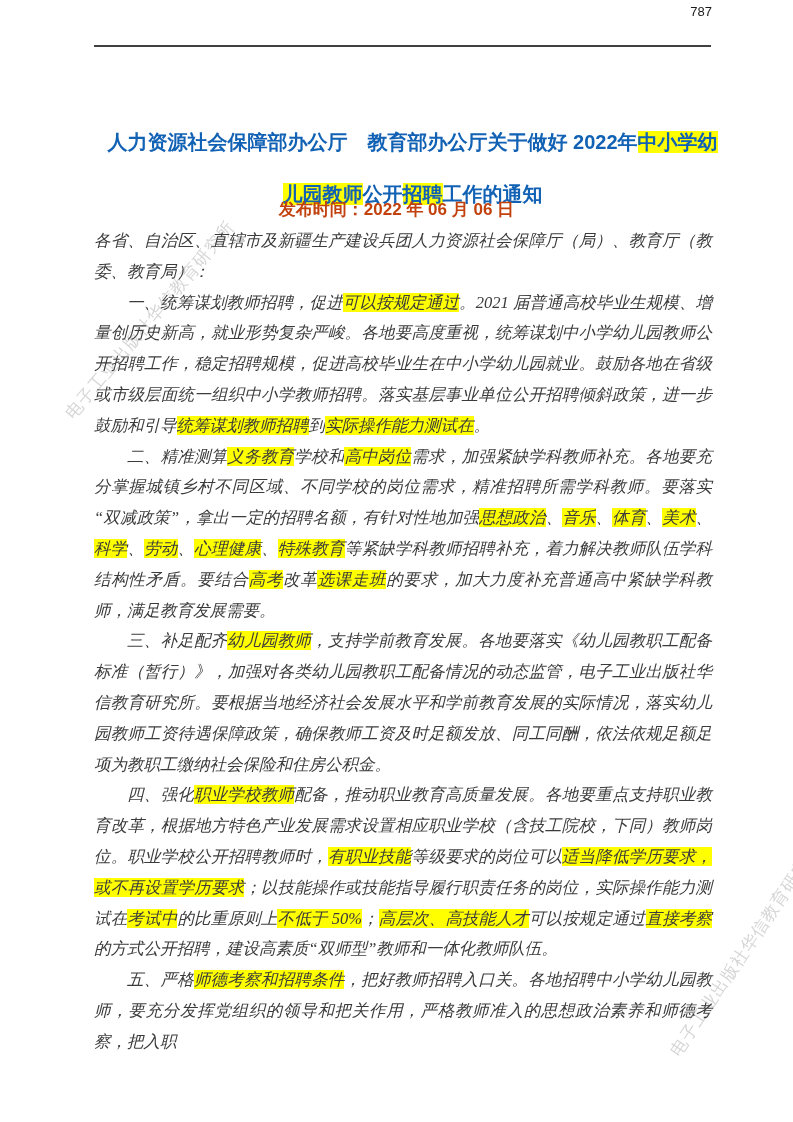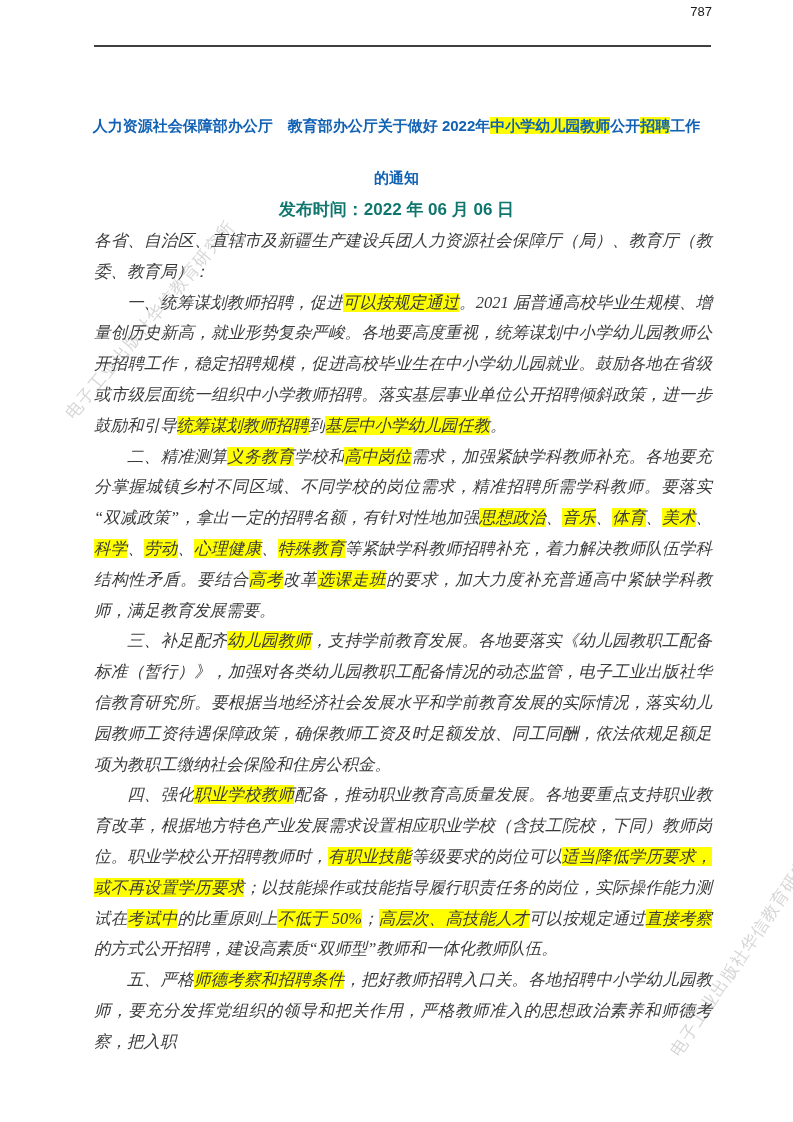--- a/index.html
+++ b/index.html
@@ -30,33 +30,33 @@
     font-family:"Liberation Sans", sans-serif;
     font-size:17px;
     color:rgba(150,150,150,0.40);
     white-space:nowrap;
     pointer-events:none;
     letter-spacing:1px;
   }
   .wm1{left:150px;top:320px;transform:translate(-50%,-50%) rotate(-50deg);}
   .wm2{left:745px;top:950px;transform:translate(-50%,-50%) rotate(-56deg);}
   .doc-title{
-    position:absolute;top:100px;left:88px;width:617px;margin:0;
+    position:absolute;top:100px;left:88px;width:617px;margin:16px;
     text-align:center;
     font-family:"Liberation Sans", sans-serif;
     font-weight:bold;
-    font-size:15px;line-height:52px;
+    font-size:20px;line-height:52px;
     color:var(--title-blue);
   }
   .publish-date{
     position:absolute;top:198px;left:88px;width:617px;
     text-align:center;
     font-family:"Liberation Sans", sans-serif;
     font-weight:bold;
-    font-size:17px;color:#0f766e;
+    font-size:17px;color:#c2410c;
   }
   .doc-body{
     position:absolute;top:226px;left:94px;width:618px;
     font-size:16.5px;line-height:30.8px;
     color:var(--body-text);
     text-align:justify;
     text-justify:inter-ideograph;
   }
   .para{margin:0;padding:0;font-style:italic;}
   .para.indent{text-indent:2em;}
@@ -67,19 +67,19 @@
 
 <div class="page">
   <div class="page-number">787</div>
   <div class="top-rule"></div>
   <div class="watermark wm1">电子工业出版社华信教育研究所</div>
   <div class="watermark wm2">电子工业出版社华信教育研究所</div>
   <h1 class="doc-title"><span>人力资源社会保障部办公厅　教育部办公厅关于做好 2022年</span><span class="hl">中小学幼儿园教师</span><span>公开</span><span class="hl">招聘</span><span>工作的通知</span></h1>
   <div class="publish-date">发布时间：2022 年 06 月 06 日</div>
   <div class="doc-body">
       <p class="para"><span>各省、自治区、直辖市及新疆生产建设兵团人力资源社会保障厅（局）、教育厅（教委、教育局）：</span></p>
-      <p class="para indent"><span>一、统筹谋划教师招聘，促进</span><span class="hl">可以按规定通过</span><span>。2021 届普通高校毕业生规模、增量创历史新高，就业形势复杂严峻。各地要高度重视，统筹谋划中小学幼儿园教师公开招聘工作，稳定招聘规模，促进高校毕业生在中小学幼儿园就业。鼓励各地在省级或市级层面统一组织中小学教师招聘。落实基层事业单位公开招聘倾斜政策，进一步鼓励和引导</span><span class="hl">统筹谋划教师招聘</span><span>到</span><span class="hl">基层中小学幼儿园任教</span><span>。</span></p>
+      <p class="para indent"><span>一、统筹谋划教师招聘，促进</span><span class="hl">可以按规定通过</span><span>。2021 届普通高校毕业生规模、增量创历史新高，就业形势复杂严峻。各地要高度重视，统筹谋划中小学幼儿园教师公开招聘工作，稳定招聘规模，促进高校毕业生在中小学幼儿园就业。鼓励各地在省级或市级层面统一组织中小学教师招聘。落实基层事业单位公开招聘倾斜政策，进一步鼓励和引导</span><span class="hl">统筹谋划教师招聘</span><span>到</span><span class="hl">实际操作能力测试在</span><span>。</span></p>
       <p class="para indent"><span>二、精准测算</span><span class="hl">义务教育</span><span>学校和</span><span class="hl">高中岗位</span><span>需求，加强紧缺学科教师补充。各地要充分掌握城镇乡村不同区域、不同学校的岗位需求，精准招聘所需学科教师。要落实“双减政策”，拿出一定的招聘名额，有针对性地加强</span><span class="hl">思想政治</span><span>、</span><span class="hl">音乐</span><span>、</span><span class="hl">体育</span><span>、</span><span class="hl">美术</span><span>、</span><span class="hl">科学</span><span>、</span><span class="hl">劳动</span><span>、</span><span class="hl">心理健康</span><span>、</span><span class="hl">特殊教育</span><span>等紧缺学科教师招聘补充，着力解决教师队伍学科结构性矛盾。要结合</span><span class="hl">高考</span><span>改革</span><span class="hl">选课走班</span><span>的要求，加大力度补充普通高中紧缺学科教师，满足教育发展需要。</span></p>
       <p class="para indent"><span>三、补足配齐</span><span class="hl">幼儿园教师</span><span>，支持学前教育发展。各地要落实《幼儿园教职工配备标准（暂行）》，加强对各类幼儿园教职工配备情况的动态监管，电子工业出版社华信教育研究所。要根据当地经济社会发展水平和学前教育发展的实际情况，落实幼儿园教师工资待遇保障政策，确保教师工资及时足额发放、同工同酬，依法依规足额足项为教职工缴纳社会保险和住房公积金。</span></p>
       <p class="para indent"><span>四、强化</span><span class="hl">职业学校教师</span><span>配备，推动职业教育高质量发展。各地要重点支持职业教育改革，根据地方特色产业发展需求设置相应职业学校（含技工院校，下同）教师岗位。职业学校公开招聘教师时，</span><span class="hl">有职业技能</span><span>等级要求的岗位可以</span><span class="hl">适当降低学历要求，或不再设置学历要求</span><span>；以技能操作或技能指导履行职责任务的岗位，实际操作能力测试在</span><span class="hl">考试中</span><span>的比重原则上</span><span class="hl">不低于 50%</span><span>；</span><span class="hl">高层次、高技能人才</span><span>可以按规定通过</span><span class="hl">直接考察</span><span>的方式公开招聘，建设高素质“双师型”教师和一体化教师队伍。</span></p>
       <p class="para indent"><span>五、严格</span><span class="hl">师德考察和招聘条件</span><span>，把好教师招聘入口关。各地招聘中小学幼儿园教师，要充分发挥党组织的领导和把关作用，严格教师准入的思想政治素养和师德考察，把入职</span></p>
     </div>
 </div>
 
 </body></html>

